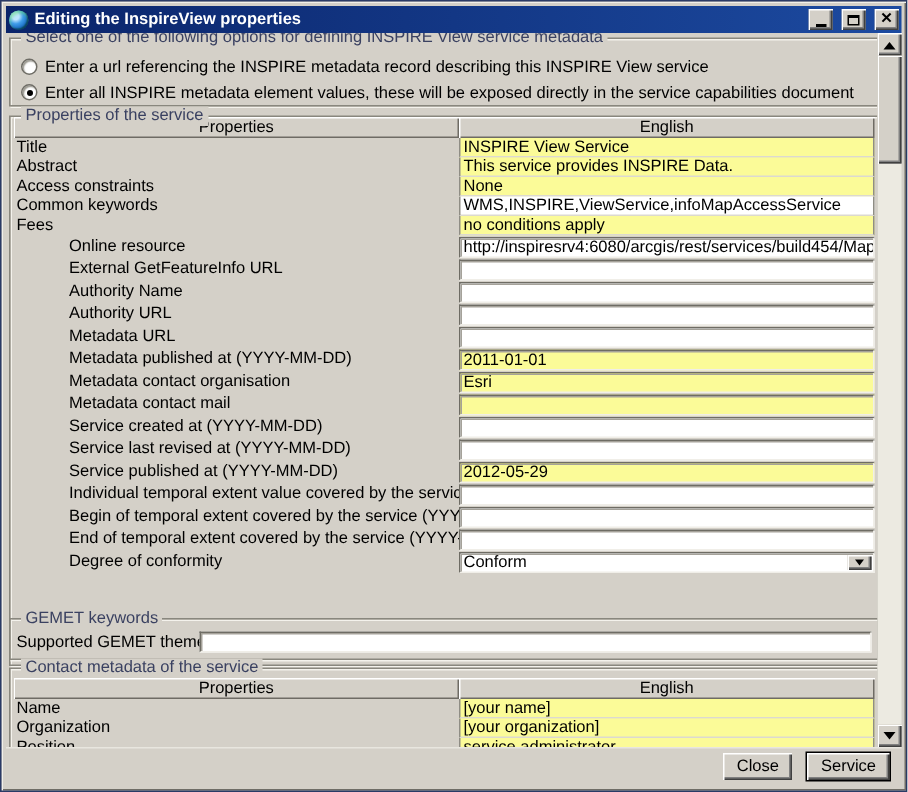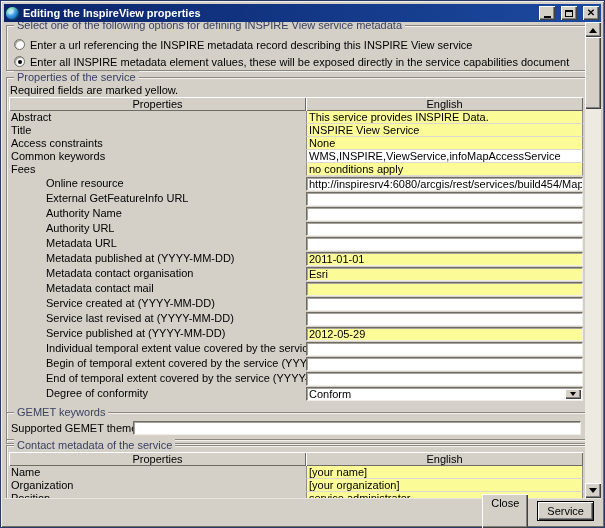--- a/index.html
+++ b/index.html
@@ -117,21 +117,21 @@
     box-shadow: inset 1px 1px 0 #fff, inset -1px -1px 0 #404040, inset -2px -2px 0 #808080;
   }
 
   
   .footer {
     position:absolute; left:0; right:0; top:476px; bottom:0;
     display:flex; justify-content:flex-end; align-items:center; gap:9px; padding-right:7px;
     box-shadow: inset 0 1px 0 #e8e6df;
   }
   .btn {
-    min-width:38px; height:34px; padding:0 9px; background:var(--face,#D4D0C8);
+    min-width:38px; height:18px; padding:0 9px; background:var(--face,#D4D0C8);
     box-shadow: inset 1px 1px 0 #fff, inset -1px -1px 0 #404040, inset -2px -2px 0 #808080;
     text-align:center; line-height:18px; cursor:default;
   }
   .btn.default { border:1px solid #000; height:20px; line-height:18px; min-width:46px; }
 </style>
 </head>
 <body>
 
 <div class="window">
 
@@ -160,33 +160,32 @@
           <span>Enter a url referencing the INSPIRE metadata record describing this INSPIRE View service</span>
         </div>
         <div class="radio-row r1">
           <span class="radio sel"></span>
           <span>Enter all INSPIRE metadata element values, these will be exposed directly in the service capabilities document</span>
         </div>
       </div>
 
       <div class="group g-props">
         <span class="group-legend">Properties of the service</span>
-        <div class="note">Required fields are marked yellow.</div>
         <div class="thead">
           <div class="th c0">Properties</div>
           <div class="th c1">English</div>
         </div>
         <div class="tbody">
             <div class="trow cellrow">
+    <div class="lbl">Title</div>
+    <div class="val req">INSPIRE View Service</div>
+  </div>
+            <div class="trow cellrow">
     <div class="lbl">Abstract</div>
     <div class="val req">This service provides INSPIRE Data.</div>
-  </div>
-            <div class="trow cellrow">
-    <div class="lbl">Title</div>
-    <div class="val req">INSPIRE View Service</div>
   </div>
             <div class="trow cellrow">
     <div class="lbl">Access constraints</div>
     <div class="val req">None</div>
   </div>
             <div class="trow cellrow">
     <div class="lbl">Common keywords</div>
     <div class="val">WMS,INSPIRE,ViewService,infoMapAccessService</div>
   </div>
             <div class="trow cellrow">

